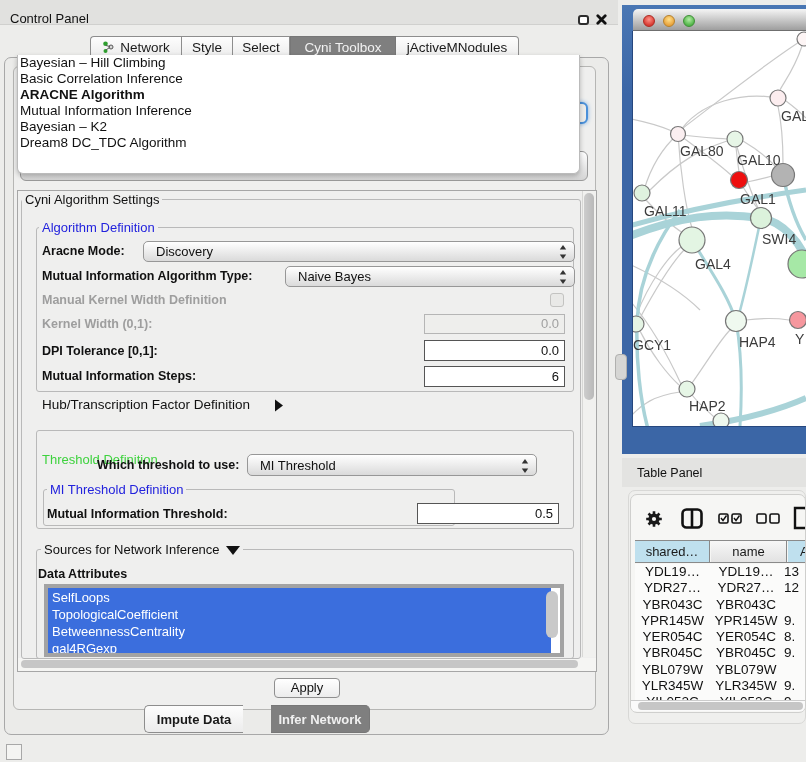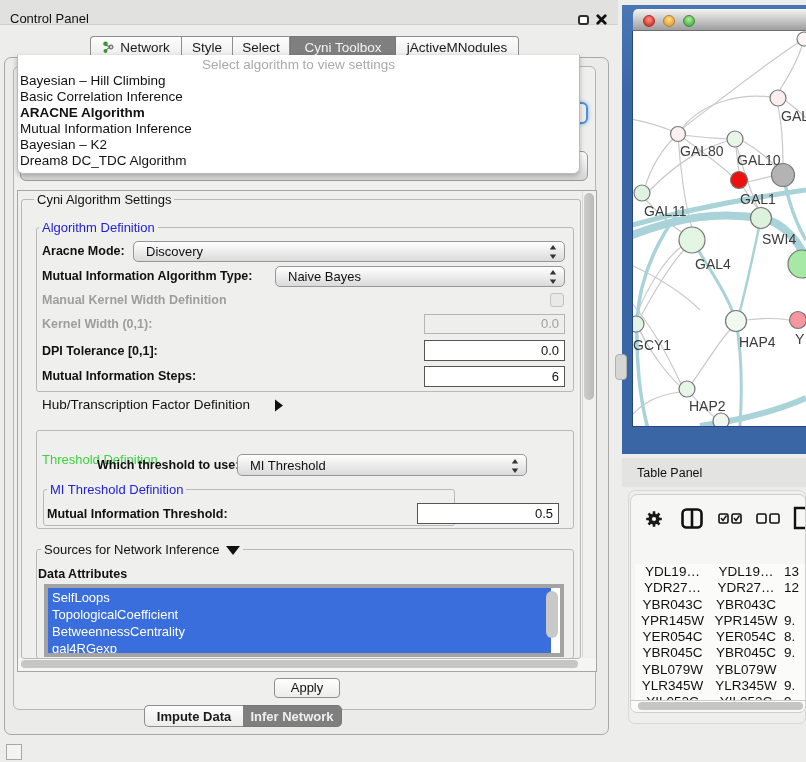--- a/index.html
+++ b/index.html
@@ -4,21 +4,21 @@
 <style>
 *{margin:0;padding:0;box-sizing:border-box;}
 html,body{width:806px;height:762px;}
 body{position:relative;font-family:"Liberation Sans",sans-serif;background:#ededeb;overflow:hidden;}
 .abs{position:absolute;}
 .b{font-weight:bold;}
 .lbl{font-size:12.5px;color:#111;white-space:nowrap;}
 .glbl{font-size:12.5px;color:#9e9e9e;white-space:nowrap;font-weight:bold;}
 .group{position:absolute;border:1px solid #b9b9b9;border-radius:3px;}
 .gtitle{position:absolute;top:-8px;left:5px;background:#efefee;padding:0 3px;font-size:13px;white-space:nowrap;}
-.combo{position:absolute;border:1px solid #979797;border-radius:5px;background:linear-gradient(#ffffff,#dadada);font-size:13px;color:#111;}
+.combo{position:absolute;border:1px solid #979797;border-radius:5px;background:linear-gradient(#ffffff,#dadada);font-size:13px;color:#111;margin-left:10px;}
 .combo .ct{position:absolute;left:12px;top:2px;}
 .combo .car{position:absolute;right:7px;top:3px;width:8px;height:14px;}
 .field{position:absolute;background:#fff;border:1px solid #555;font-size:13px;color:#111;text-align:right;padding-right:5px;}
 .dfield{position:absolute;background:#eeeeec;border:1px solid #b5b5b5;font-size:13px;color:#a0a0a0;text-align:right;padding-right:5px;}
 svg{display:block;}
 </style>
 </head>
 <body>
 
 <div class="abs" style="left:2px;top:0;width:3px;height:4px;background:#8a8a8a;"></div>
@@ -56,21 +56,21 @@
 
 <div class="abs" style="left:17px;top:190px;width:580px;height:482px;border:1px solid #a6a6a6;background:#efefee;"></div>
 
 <div class="abs" style="left:582px;top:191px;width:14px;height:466px;background:#f1f1ef;border-left:1px solid #d8d8d6;"></div>
 <div class="abs" style="left:584px;top:193px;width:9.5px;height:207px;background:linear-gradient(90deg,#cdcdcd,#b9b9b9);border-radius:5px;"></div>
 
 <div class="abs" style="left:18px;top:658px;width:578px;height:13px;background:#f5f5f3;"></div>
 <div class="abs" style="left:21px;top:660px;width:557px;height:8px;background:#c6c6c6;border-radius:4px;"></div>
 
 <div class="group" style="left:21px;top:199px;width:560px;height:460px;">
-  <span class="gtitle" style="color:#111;left:12px;">Cyni Algorithm Settings</span>
+  <span class="gtitle" style="color:#111;left:0;">Cyni Algorithm Settings</span>
 </div>
 
 <div class="group" style="left:36px;top:227px;width:538px;height:165px;">
   <span class="gtitle" style="color:#2222dd;left:2px;">Algorithm Definition</span>
 </div>
 <div class="abs lbl b" style="left:42px;top:244px;">Aracne Mode:</div>
 <div class="combo" style="left:133px;top:241px;width:432px;height:21px;">
     <span class="ct">Discovery</span>
   <svg class="car" viewBox="0 0 8 14">
       <path d="M4 0 L7.2 4.6 L0.8 4.6 Z" fill="#333"></path>
@@ -120,29 +120,28 @@
   <span class="gtitle" style="color:#111;left:4px;">Sources for Network Inference <span style="display:inline-block;width:0;height:0;border-left:7px solid transparent;border-right:7px solid transparent;border-top:9px solid #111;vertical-align:middle;margin-left:3px;"></span></span>
 </div>
 <div class="abs lbl b" style="left:38px;top:567px;">Data Attributes</div>
 <div class="abs" style="left:44px;top:584px;width:520px;height:73px;background:#fff;border:4px solid #a3a3a3;overflow:hidden;">
   <div style="position:absolute;left:0;top:0;width:503px;height:73px;background:#3b6edd;color:#fff;font-size:13px;line-height:17px;padding:1px 0 0 4px;">SelfLoops<br>TopologicalCoefficient<br>BetweennessCentrality<br>gal4RGexp</div>
   <div style="position:absolute;right:2px;top:3px;width:12px;height:47px;background:#c9c9c9;border-radius:6px;"></div>
 </div>
 
 <div class="abs" style="left:274px;top:678px;width:66px;height:20px;border:1px solid #8f8f8f;border-radius:4px;background:linear-gradient(#ffffff,#ececec);font-size:13px;color:#111;text-align:center;line-height:18px;">Apply</div>
 
-<div class="abs" style="left:144px;top:705px;height:22px;display:flex;font-size:13px;font-weight:bold;">
+<div class="abs" style="left:144px;top:705px;height:28px;display:flex;font-size:13px;font-weight:bold;gap:28px;">
   <div style="width:99px;border:1px solid #8d8d8d;border-right:none;border-radius:5px 0 0 5px;background:linear-gradient(#fdfdfd,#ececec);display:flex;align-items:center;justify-content:center;color:#1a1a1a;">Impute Data</div>
   <div style="width:99px;border:1px solid #777;border-left:none;border-radius:0 5px 5px 0;background:#7f7f7f;display:flex;align-items:center;justify-content:center;color:#f0f0f0;">Infer Network</div>
 </div>
 
 <div class="abs" style="left:6px;top:744px;width:16px;height:16px;border:1.5px solid #a8a8a8;background:#f4f4f2;"></div>
 
 <div class="abs" style="left:17px;top:55px;width:563px;height:119px;background:#fff;border:1px solid #bbb;border-top:none;border-radius:0 0 6px 6px;box-shadow:0 2px 5px rgba(0,0,0,0.25);font-size:13.5px;color:#111;">
-  <div style="text-align:center;color:#a9a9a9;padding-top:2px;height:18px;">Select algorithm to view settings</div>
   <div style="padding-left:2px;line-height:16px;">Bayesian – Hill Climbing<br>Basic Correlation Inference<br><span class="b">ARACNE Algorithm</span><br>Mutual Information Inference<br>Bayesian – K2<br>Dream8 DC_TDC Algorithm</div>
 </div>
 
 <div class="abs" style="left:622px;top:5px;width:184px;height:449px;background:linear-gradient(#4a77b4,#3b66a6 20%,#3b66a6);"></div>
 <div class="abs" style="left:633px;top:9px;width:173px;height:22px;background:linear-gradient(#f5f5f5,#9e9e9e);border-bottom:1px solid #6f6f6f;border-radius:5px 0 0 0;"></div>
 
 <div class="abs" style="left:643px;top:15px;width:12px;height:12px;border-radius:50%;background:radial-gradient(circle at 50% 35%,#ff9288,#d83b32 70%);border:1px solid #ad2a22;"></div>
 <div class="abs" style="left:663px;top:15px;width:12px;height:12px;border-radius:50%;background:radial-gradient(circle at 50% 35%,#ffe08a,#e9a33c 70%);border:1px solid #b5812c;"></div>
 <div class="abs" style="left:683px;top:15px;width:12px;height:12px;border-radius:50%;background:radial-gradient(circle at 50% 35%,#b4eda5,#52b549 70%);border:1px solid #3f8f37;"></div>
 
@@ -245,20 +244,25 @@
     <path d="M3 5 L5 7.5 L8.5 2.5 M16 5 L18 7.5 L21.5 2.5" stroke="#111" stroke-width="1.4" fill="none"></path>
   </svg>
   <svg class="abs" style="left:125px;top:18px;" width="25" height="11" viewBox="0 0 25 11">
     <rect x="1" y="1" width="9" height="9" rx="1.5" fill="none" stroke="#111" stroke-width="1.6"></rect>
     <rect x="14" y="1" width="9" height="9" rx="1.5" fill="none" stroke="#111" stroke-width="1.6"></rect>
   </svg>
   <svg class="abs" style="left:162px;top:11px;" width="20" height="24" viewBox="0 0 20 24">
     <path d="M2 2 H12 L18 8 V22 H2 Z" fill="none" stroke="#111" stroke-width="2.4"></path>
   </svg>
 
+  <div class="abs" style="left:4px;top:45px;width:172px;height:23px;border-top:1px solid #8a8a8a;border-bottom:1px solid #8a8a8a;font-size:13px;color:#1a1a1a;">
+    <div class="abs" style="left:0;top:0;width:75px;height:21px;background:#bfe0ee;border-right:1px solid #8a8a8a;text-align:center;line-height:21px;">shared…</div>
+    <div class="abs" style="left:76px;top:0;width:76px;height:21px;background:linear-gradient(#f7f7f7,#e2e2e2);border-right:1px solid #8a8a8a;text-align:center;line-height:21px;">name</div>
+    <div class="abs" style="left:153px;top:0;width:19px;height:21px;background:#bfe0ee;line-height:21px;padding-left:12px;">A</div>
+  </div>
 
   <div class="abs" style="left:4px;top:69px;width:172px;height:136px;font-size:13.5px;color:#111;overflow:hidden;background:#fbfbfa;">
     <div style="display:grid;grid-template-columns:75px 72px 25px;grid-auto-rows:16.3px;text-align:center;">
       <div>YDL19…</div>
         <div>YDL19…</div>
         <div style="text-align:left;padding-left:2px;">13</div>
       <div>YDR27…</div>
         <div>YDR27…</div>
         <div style="text-align:left;padding-left:2px;">12</div>
       <div>YBR043C</div>

